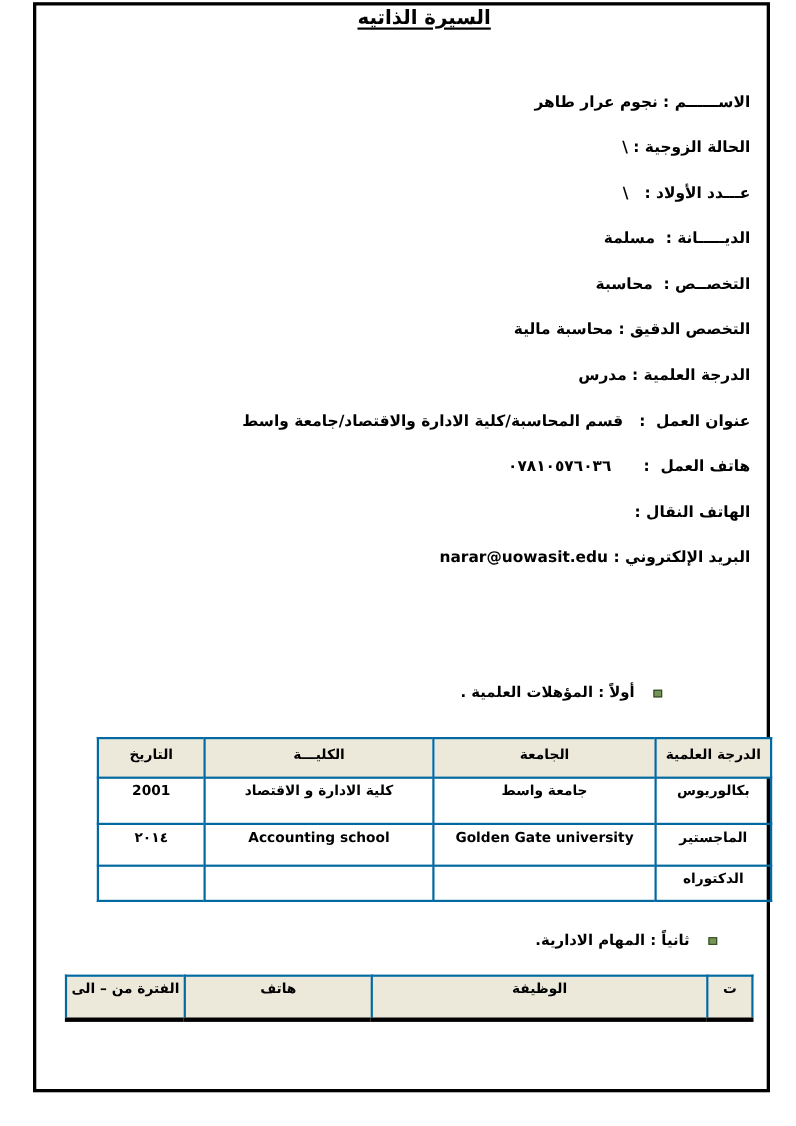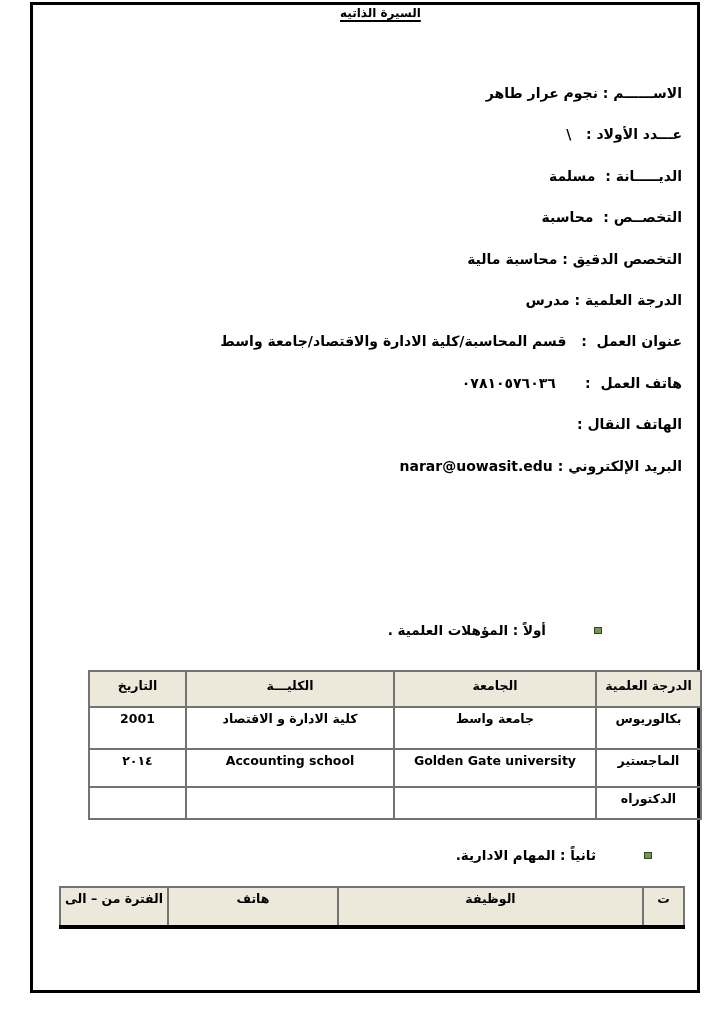--- a/index.html
+++ b/index.html
@@ -5,46 +5,46 @@
   html,body{margin:0;padding:0;}
   body{
     width:724px;height:1024px;background:#ffffff;position:relative;
     font-family:"DejaVu Sans",sans-serif;color:#000;overflow:hidden;
   }
   .page-frame{
     position:absolute;left:30px;top:2px;width:664px;height:985px;
     border:3px solid #000;background:#fff;
   }
   .doc-title{
-    position:absolute;left:340px;top:6px;
-    font-size:12px;font-weight:bold;
+    position:absolute;left:325px;top:6px;
+    font-size:18px;font-weight:bold;
     text-decoration:underline;text-underline-offset:3px;text-decoration-thickness:2px;
     direction:rtl;white-space:nowrap;
   }
   .info-block{
     position:absolute;right:42px;top:84px;direction:rtl;
   }
   .info-line{
     height:41.4px;font-size:14px;font-weight:bold;white-space:nowrap;line-height:18px;
   }
   .section-heading{
     position:absolute;direction:rtl;display:flex;align-items:flex-start;
-    font-size:13.5px;font-weight:bold;white-space:nowrap;gap:31px;
+    font-size:13.5px;font-weight:bold;white-space:nowrap;
   }
   .sec1{right:122px;top:622px;}
   .sec2{right:72px;top:847px;}
   .bullet-sq{
     width:8px;height:7px;margin-top:5px;margin-left:17px;flex:0 0 auto;
     background:#76945A;border:1px solid #2F4A1E;box-sizing:border-box;
   }
   table{border-collapse:collapse;position:absolute;direction:rtl;table-layout:fixed;}
   .t1{left:88px;top:670px;width:612px;}
   .t2{left:59px;top:886px;width:624px;}
   td{
-    border:2px solid #737373;text-align:center;vertical-align:top;
+    border:2px solid #0369a1;text-align:center;vertical-align:top;
     font-size:12.5px;font-weight:bold;padding:3px 2px 0 2px;overflow:hidden;white-space:nowrap;
   }
   .t1 .hdr td, .t2 .hdr td{background:#ECE9DB;}
   .t1 .hdr td{padding-top:6px;}
   .t2 td{border-bottom:4px solid #000;}
   .t1 tr.r1 td{height:37px;}
   .t1 tr.r2 td{height:33px;}
   .t1 tr.r3 td{height:27px;}
   .t1 tr.hdr td{height:28px;}
   .t2 tr.hdr td{height:34px;}
@@ -52,20 +52,21 @@
 </style>
 </head>
 <body>
 
 <div class="page-frame"></div>
 
 <div class="doc-title">السيرة الذاتيه</div>
 
 <div class="info-block">
   <div class="info-line">الاســــــم : نجوم عرار طاهر</div>
+  <div class="info-line">الحالة الزوجية : \</div>
   <div class="info-line">عـــدد الأولاد :&nbsp;&nbsp; \</div>
   <div class="info-line">الديـــــانة :&nbsp; مسلمة</div>
   <div class="info-line">التخصــص :&nbsp; محاسبة</div>
   <div class="info-line">التخصص الدقيق : محاسبة مالية</div>
   <div class="info-line">الدرجة العلمية : مدرس</div>
   <div class="info-line">عنوان العمل&nbsp; :&nbsp;&nbsp; قسم المحاسبة/كلية الادارة والاقتصاد/جامعة واسط</div>
   <div class="info-line">هاتف العمل&nbsp; :&nbsp;&nbsp;&nbsp;&nbsp;&nbsp; ٠٧٨١٠٥٧٦٠٣٦</div>
   <div class="info-line">الهاتف النقال :</div>
   <div class="info-line">البريد الإلكتروني : narar@uowasit.edu</div>
 </div>

